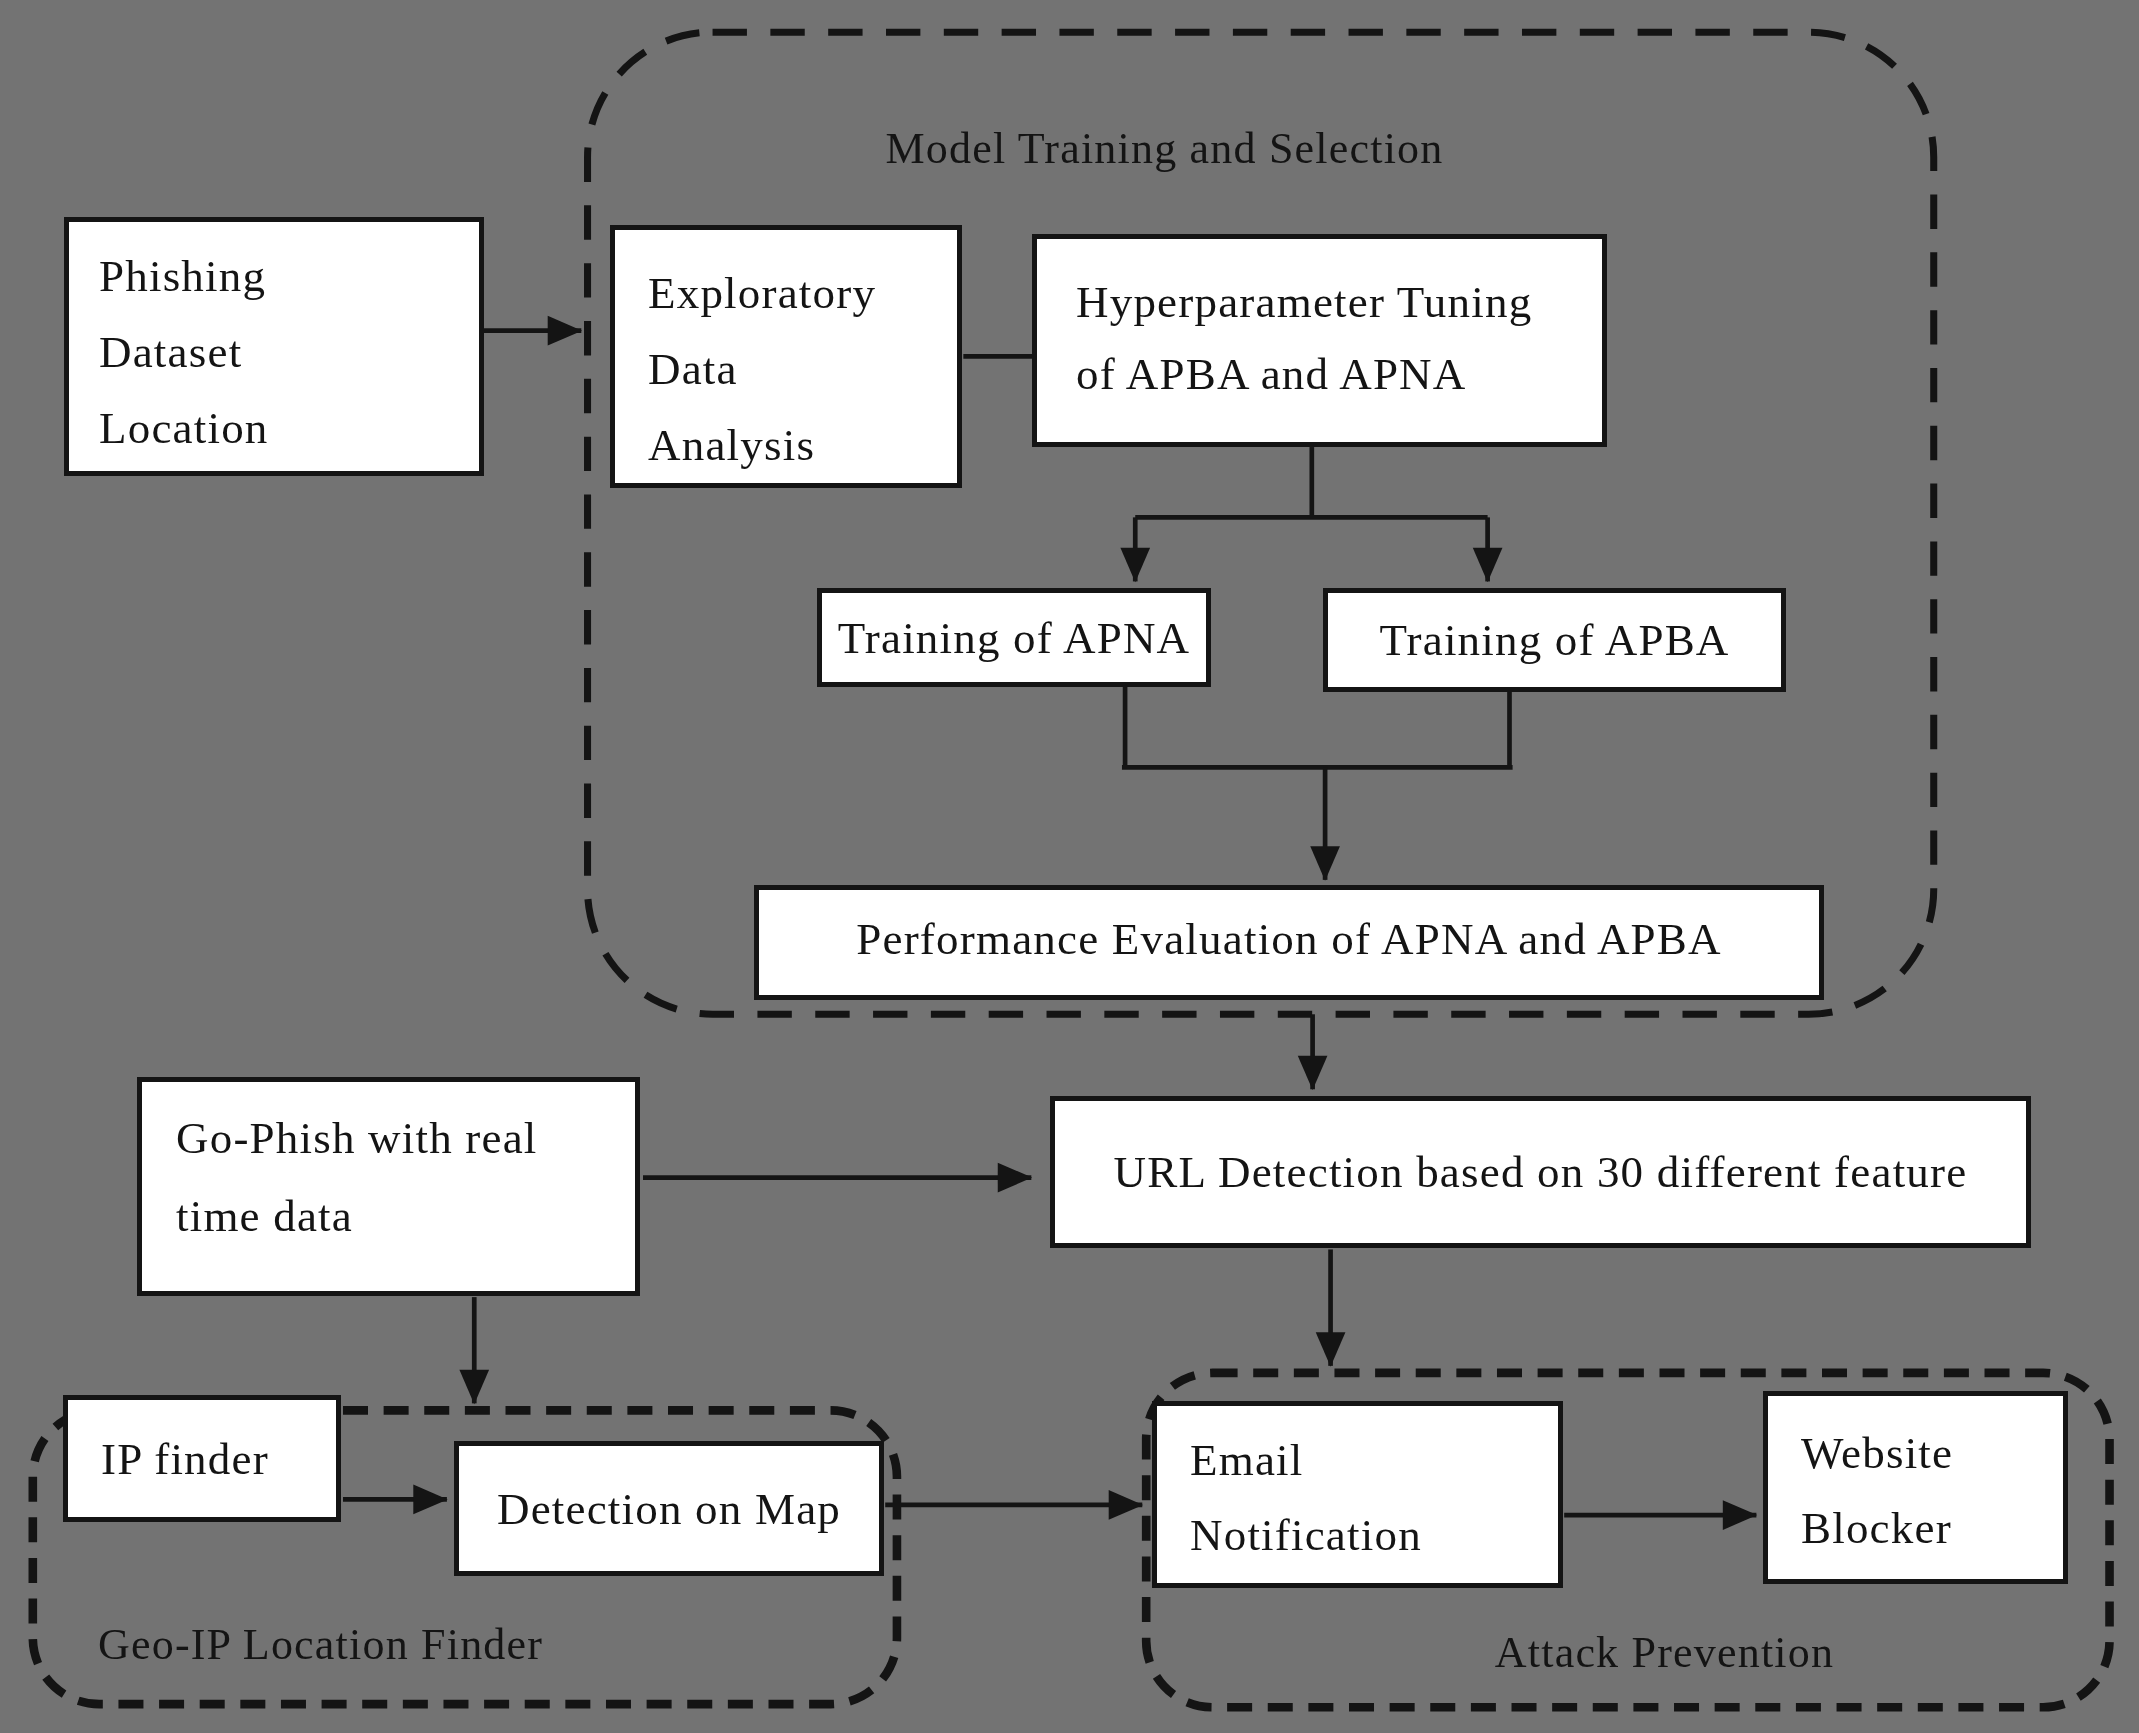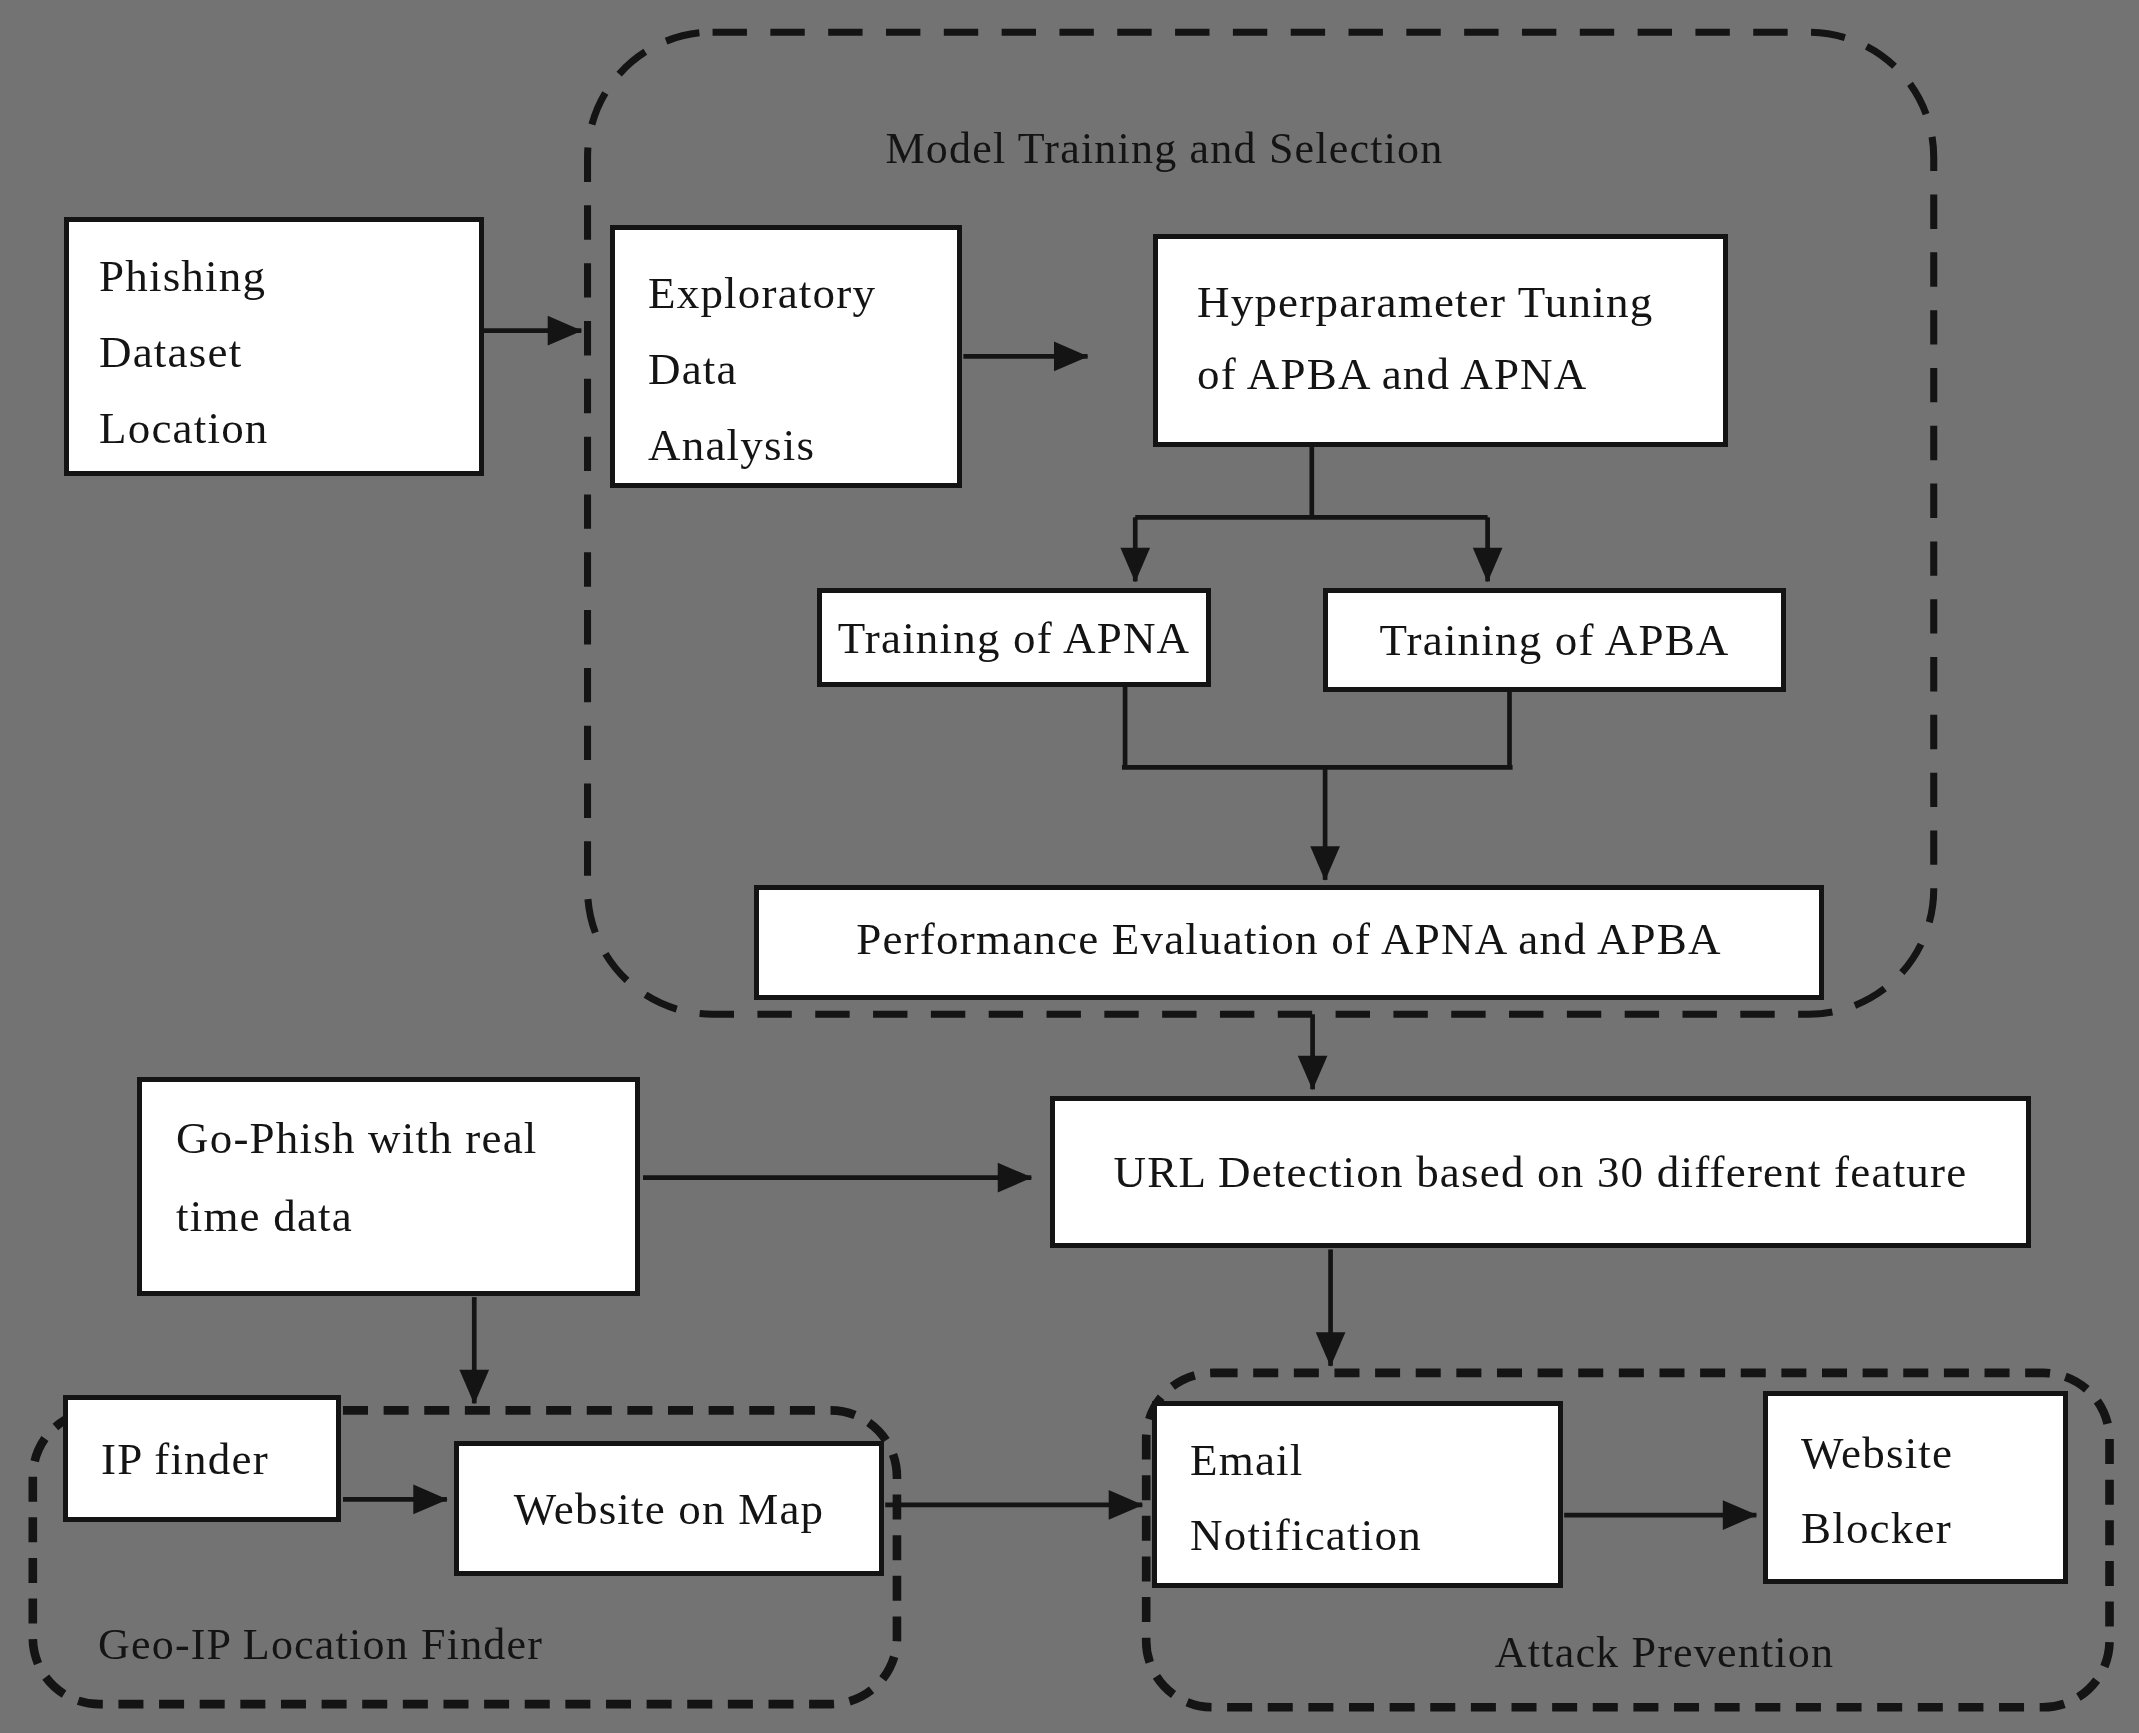--- a/index.html
+++ b/index.html
@@ -54,21 +54,21 @@
   }
   .container-label {
     position: absolute;
     font-size: 44px;
     letter-spacing: 1.2px;
     white-space: nowrap;
   }
   
   #box-phishing   { left:   64px; top:  217px; width:  420px; height: 259px; padding: 15.6px 7.8px 0 30px; }
   #box-eda        { left:  610px; top:  225px; width:  352px; height: 263px; padding: 25px 7.8px 0 33px; }
-  #box-hyper      { left: 1153px; top:  234px; width:  575px; height: 213px; padding: 26.6px 7.8px 0 39px; line-height: 72px; }
+  #box-hyper      { left: 1032px; top:  234px; width:  575px; height: 213px; padding: 26.6px 7.8px 0 39px; line-height: 72px; }
   #box-apna       { left: 817px; top:  588px; width:  394px; height: 99px; }
   #box-apba       { left: 1323px; top:  588px; width:  463px; height: 104px; }
   #box-perf       { left:  754px; top: 885px; width: 1070px; height: 115px; }
   #box-gophish    { left:  137px; top: 1077px; width:  503px; height: 219px; padding: 17px 7.8px 0 34px; line-height: 78px; }
   #box-url        { left: 1038px; top: 1096px; width: 981px; height: 152px; margin-left: 12px; }
   #box-ipfinder   { left:   63px; top: 1366px; width:  278px; height: 127px; padding-left: 33px; margin-top: 29px; }
   #box-locmap     { left:  454px; top: 1441px; width:  430px; height: 135px; }
   #box-email      { left: 1152px; top: 1401px; width:  411px; height: 187px; padding: 17px 7.8px 0 33px; line-height: 75px; }
   #box-blocker    { left: 1763px; top: 1391px; width:  305px; height: 193px; padding: 20.3px 7.8px 0 33px; line-height: 75px; }
   #title-model    { left: 813px; top:  123px; width:  703px; text-align: center; }
@@ -150,21 +150,21 @@
 
   <div id="box-url" class="box center">
     <span>URL Detection based on 30 different feature</span>
   </div>
 
   <div id="box-ipfinder" class="box vcenter-left">
     <span>IP finder</span>
   </div>
 
   <div id="box-locmap" class="box center">
-    <span>Website on Map</span>
+    <span>Detection on Map</span>
   </div>
 
   <div id="box-email" class="box">
     <span class="ln">Email</span>
     <span class="ln">Notification</span>
   </div>
 
   <div id="box-blocker" class="box">
     <span class="ln">Website</span>
     <span class="ln">Blocker</span>

